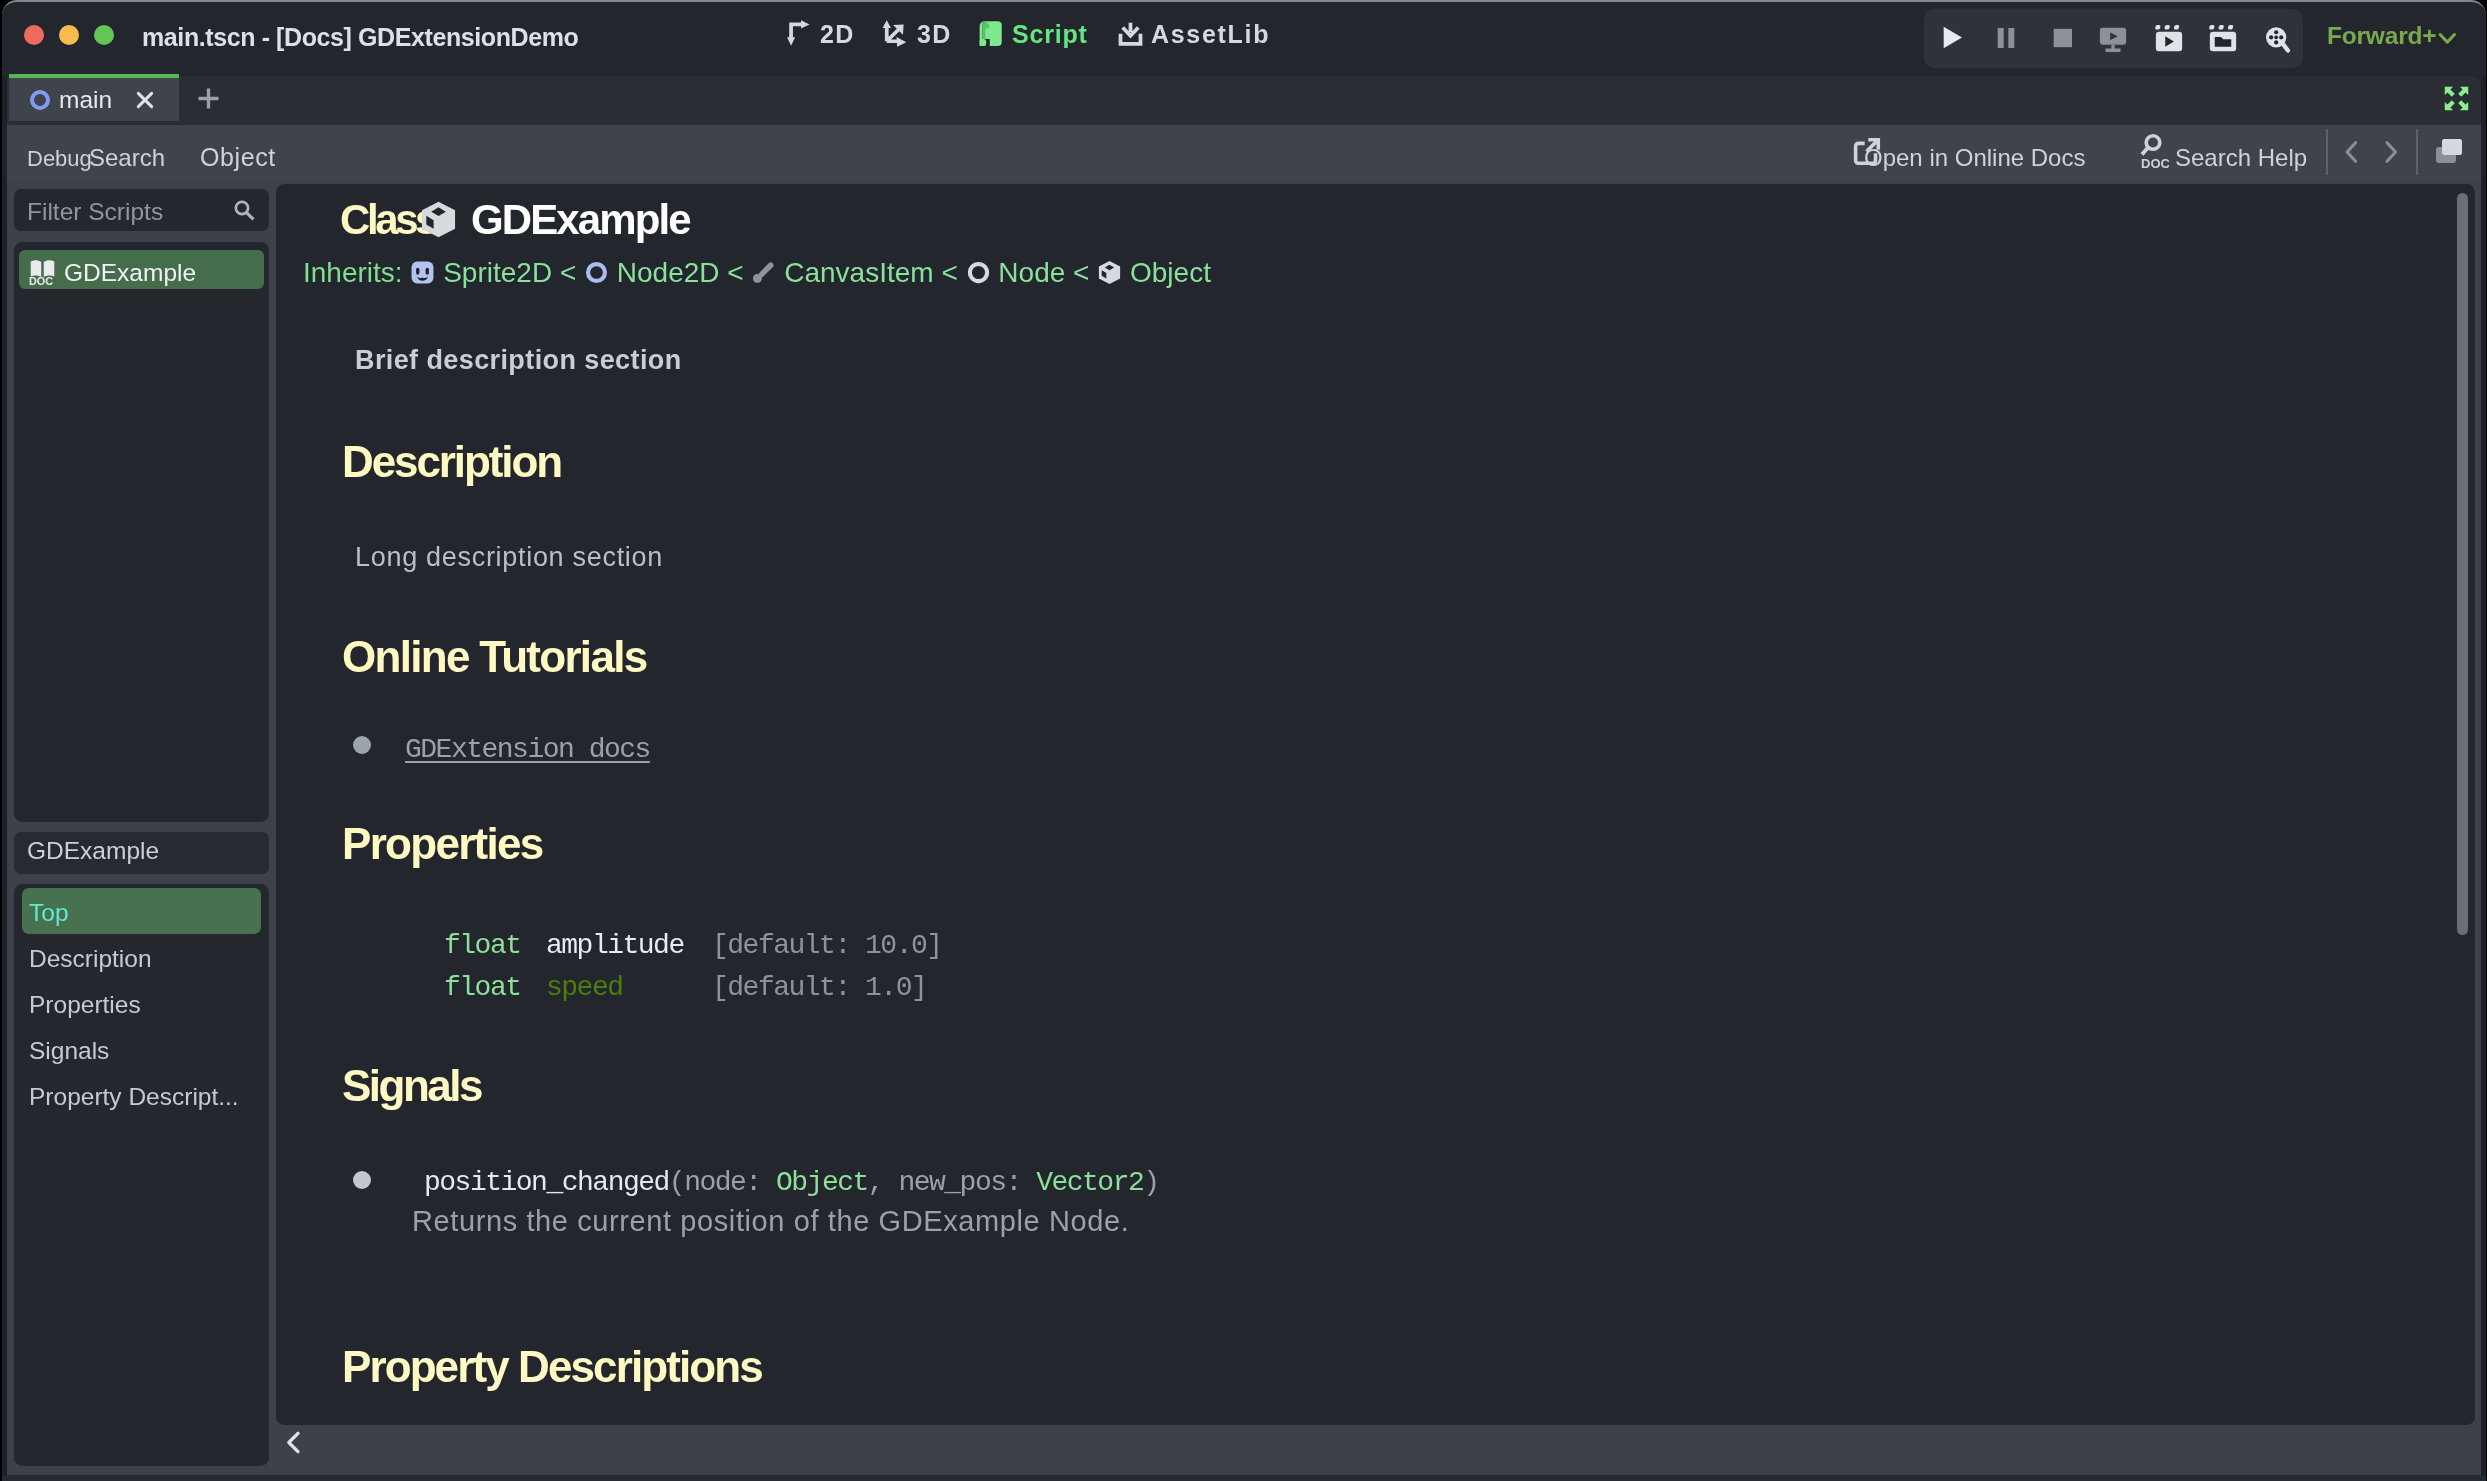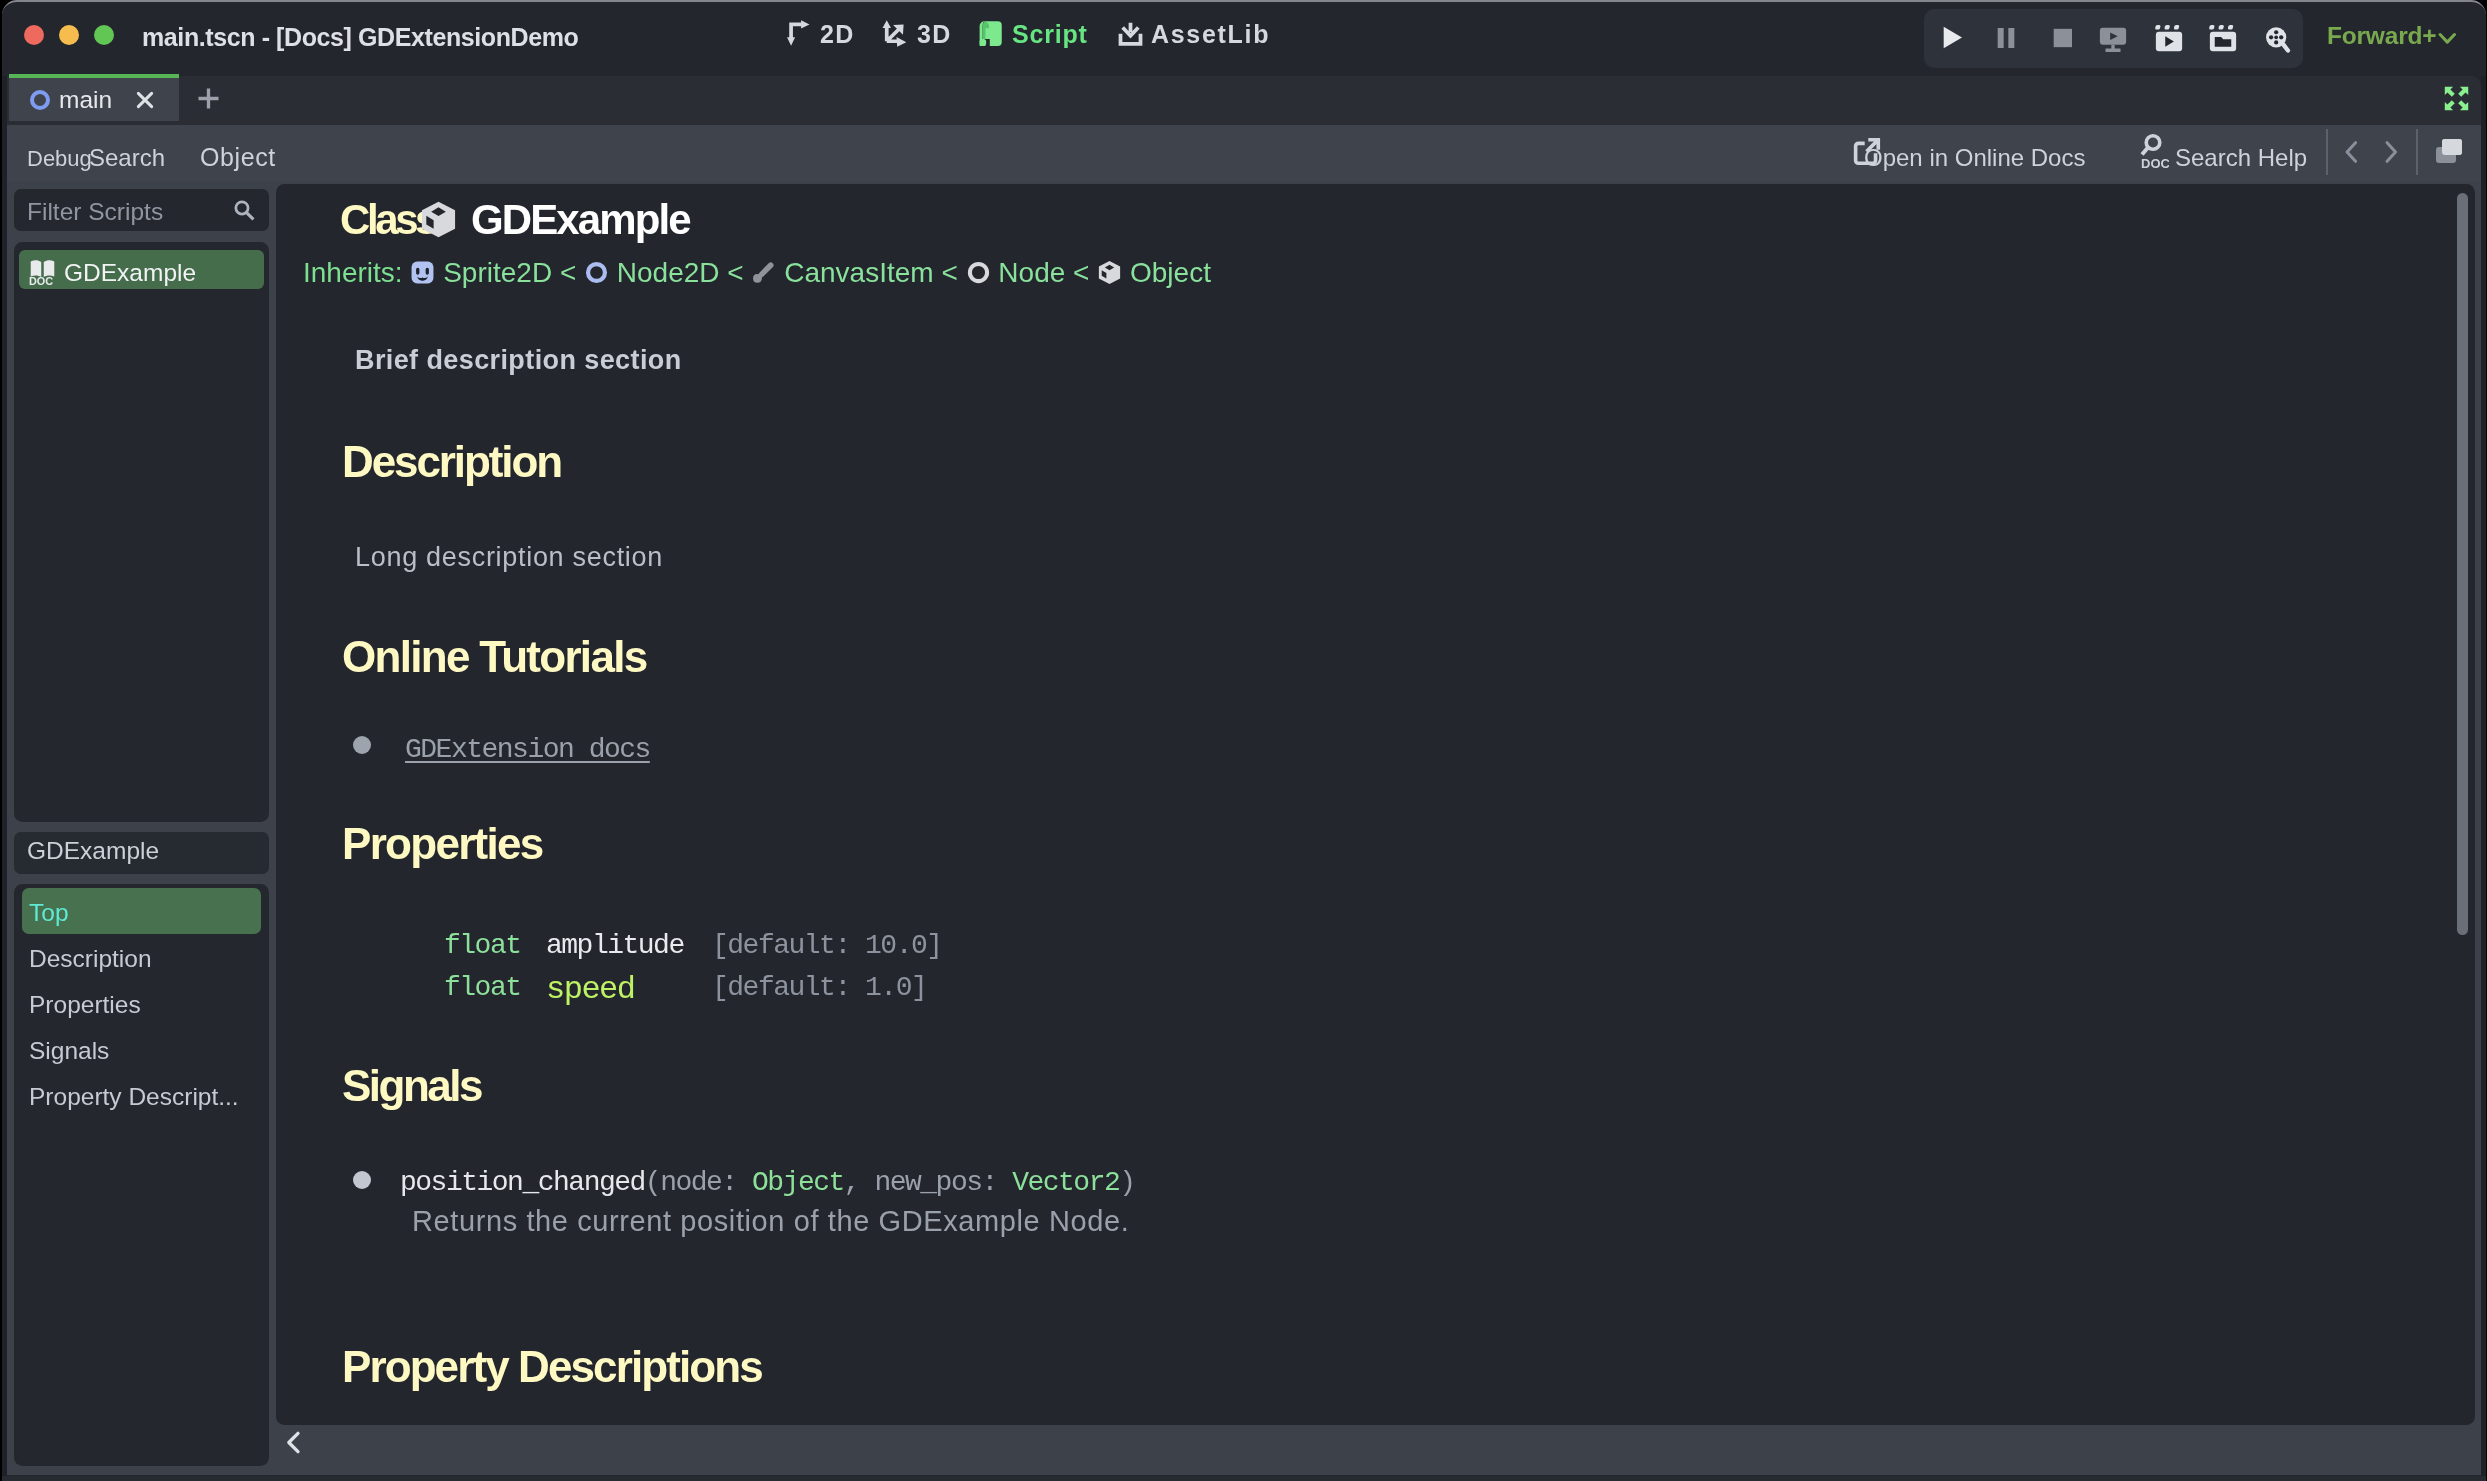--- a/index.html
+++ b/index.html
@@ -239,26 +239,26 @@
 
   <div class="t b green-h" style="left:304px; top:635px; font-size:44px; letter-spacing:-1.7px;">Online Tutorials</div>
   <div class="abs" style="left:353px; top:736px; width:18px; height:18px; border-radius:50%; background:#9ea4ad;"></div>
   <div class="t mono" style="left:385px; top:736px; font-size:28px; letter-spacing:-1.5px; color:#9ba1ab; text-decoration:underline; text-underline-offset:4.2px;">GDExtension docs</div>
 
   <div class="t b green-h" style="left:304px; top:822px; font-size:44px; letter-spacing:-1.7px;">Properties</div>
   <div class="t mono" style="left:424px; top:932px; font-size:28px; letter-spacing:-1.5px; color:#8ce09a;">float</div>
   <div class="t mono" style="left:526px; top:932px; font-size:28px; letter-spacing:-1.5px; color:#e8eaee;">amplitude</div>
   <div class="t mono" style="left:692px; top:932px; font-size:28px; letter-spacing:-1.5px; color:#8d939e;">[default: 10.0]</div>
   <div class="t mono" style="left:424px; top:974px; font-size:28px; letter-spacing:-1.5px; color:#8ce09a;">float</div>
-  <div class="t mono" style="left:526px; top:974px; font-size:32px; letter-spacing:-1.5px; color:#bef264;">speed</div>
+  <div class="t mono" style="left:526px; top:974px; font-size:28px; letter-spacing:-1.5px; color:#4d7c0f;">speed</div>
   <div class="t mono" style="left:692px; top:974px; font-size:28px; letter-spacing:-1.5px; color:#8d939e;">[default: 1.0]</div>
 
   <div class="t b green-h" style="left:304px; top:1064px; font-size:44px; letter-spacing:-2.5px;">Signals</div>
   <div class="abs" style="left:353px; top:1171px; width:18px; height:18px; border-radius:50%; background:#c3c8d0;"></div>
-  <div class="t mono" style="left:380px; top:1169px; font-size:28px; letter-spacing:-1.5px; color:#9ba1ab;"><span style="color:#e6e8ec;">position_changed</span>(node: <span style="color:#8ce09a;">Object</span>, new_pos: <span style="color:#8ce09a;">Vector2</span>)</div>
+  <div class="t mono" style="left:404px; top:1169px; font-size:28px; letter-spacing:-1.5px; color:#9ba1ab;"><span style="color:#e6e8ec;">position_changed</span>(node: <span style="color:#8ce09a;">Object</span>, new_pos: <span style="color:#8ce09a;">Vector2</span>)</div>
   <div class="t" style="left:412px; top:1207px; font-size:29px; letter-spacing:0.6px; color:#9ba1ab;">Returns the current position of the GDExample Node.</div>
 
   <div class="t b green-h" style="left:304px; top:1345px; font-size:44px; letter-spacing:-1.9px;">Property Descriptions</div>
 
   <div class="abs" style="left:2457px; top:193px; width:11px; height:742px; border-radius:6px; background:#6a6f77;"></div>
 
   <svg class="svgabs" style="left:282px; top:1430px;" width="22" height="25" viewBox="0 0 26 30">
     <path d="M19 4 L8 15 L19 26" fill="none" stroke="#dfe2e7" stroke-width="4" stroke-linecap="round" stroke-linejoin="round"></path>
   </svg>
 </div>

